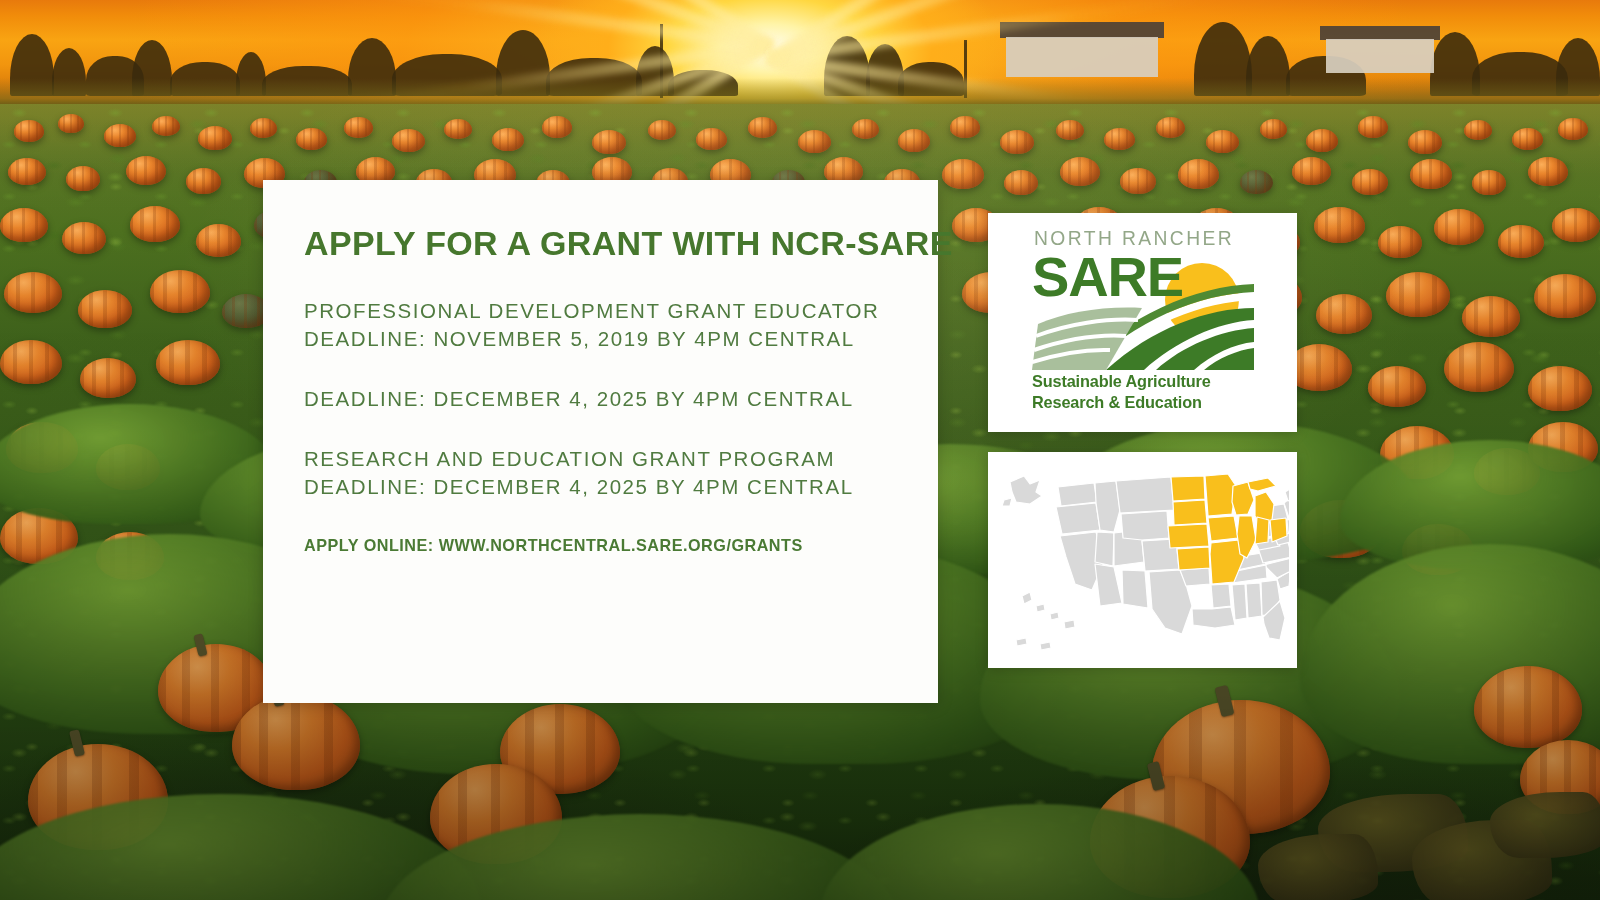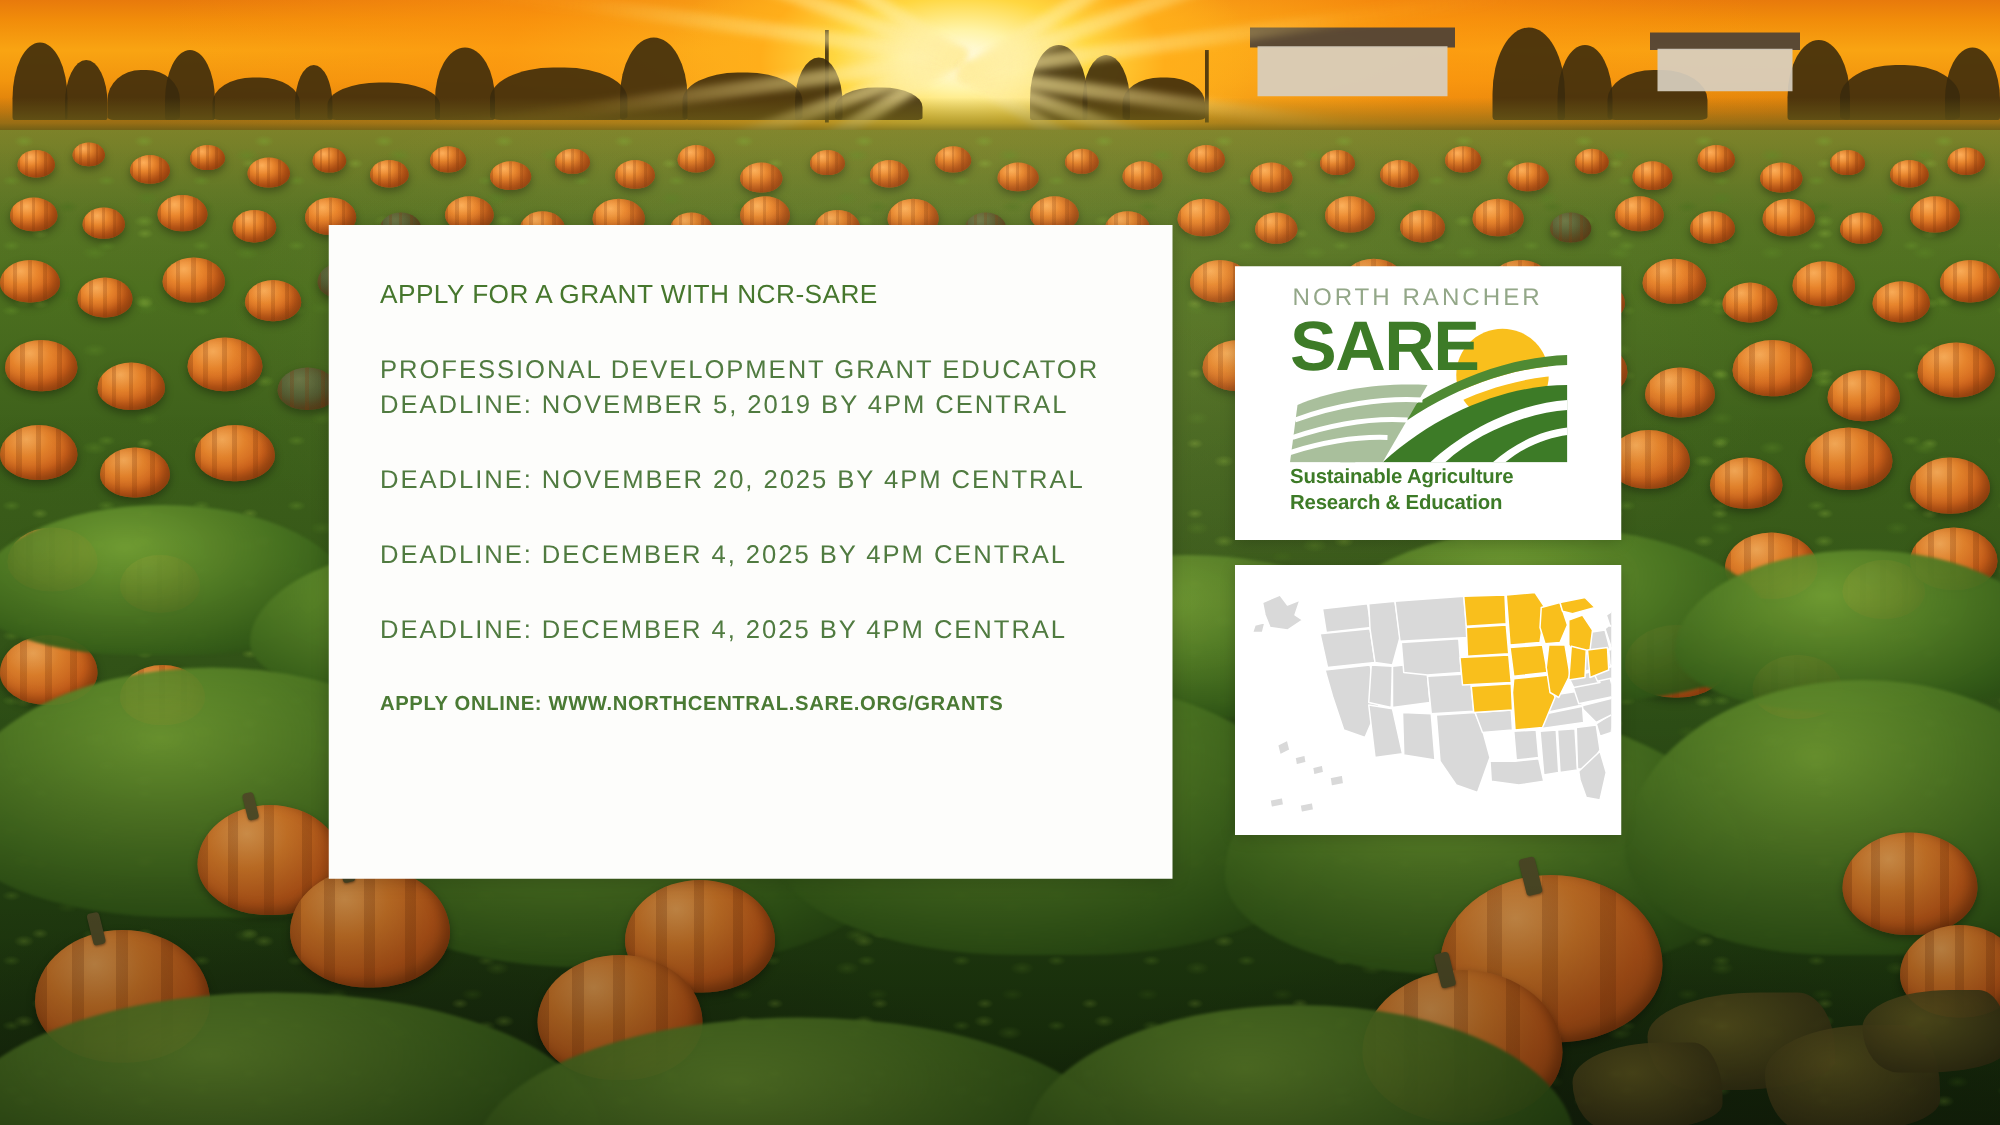--- a/index.html
+++ b/index.html
@@ -126,21 +126,21 @@
 
   
   #card {
     position:absolute; left:263px; top:180px; width:675px; height:523px;
     background:#fdfdfb;
     box-shadow:0 2px 14px rgba(0,0,0,.22);
     padding:44px 40px 0 41px;
   }
   #card h1 {
     color:#46772d;
-    font-size:21px; font-weight:normal; letter-spacing:.35px;
+    font-size:34px; font-weight:bold; letter-spacing:.35px;
     line-height:1.15; white-space:nowrap;
   }
   .prog-block { margin-top:32px; }
   .prog-block:first-of-type { margin-top:34px; }
   .prog-line {
     color:#507b40;
     font-size:20.5px; font-weight:400;
     letter-spacing:1.55px;
     line-height:1.37;
     white-space:nowrap;
@@ -418,28 +418,28 @@
 <div id="card">
 
   <h1 data-bind="card.title">APPLY FOR A GRANT WITH NCR-SARE</h1>
 
   <div class="prog-block">
     <div class="prog-line" data-bind="card.programs.0.name">PROFESSIONAL DEVELOPMENT GRANT EDUCATOR</div>
     <div class="prog-line" data-bind="card.programs.0.deadline">DEADLINE: NOVEMBER 5, 2019 BY 4PM CENTRAL</div>
   </div>
 
   <div class="prog-block">
-    <div class="prog-line" data-bind="card.programs.1.deadline">DEADLINE: NOVEMBER 20, 2025 BY 4PM CENTRAL</div>
   </div>
 
   <div class="prog-block">
     <div class="prog-line" data-bind="card.programs.2.deadline">DEADLINE: DECEMBER 4, 2025 BY 4PM CENTRAL</div>
   </div>
 
   <div class="prog-block">
+    <div class="prog-line" data-bind="card.programs.3.name">RESEARCH AND EDUCATION GRANT PROGRAM</div>
     <div class="prog-line" data-bind="card.programs.3.deadline">DEADLINE: DECEMBER 4, 2025 BY 4PM CENTRAL</div>
   </div>
 
   <div id="apply-online" data-bind="card.apply_online">APPLY ONLINE: WWW.NORTHCENTRAL.SARE.ORG/GRANTS</div>
 
 </div>
 
 <div id="logo-card">
   <div id="logo-inner">
 

